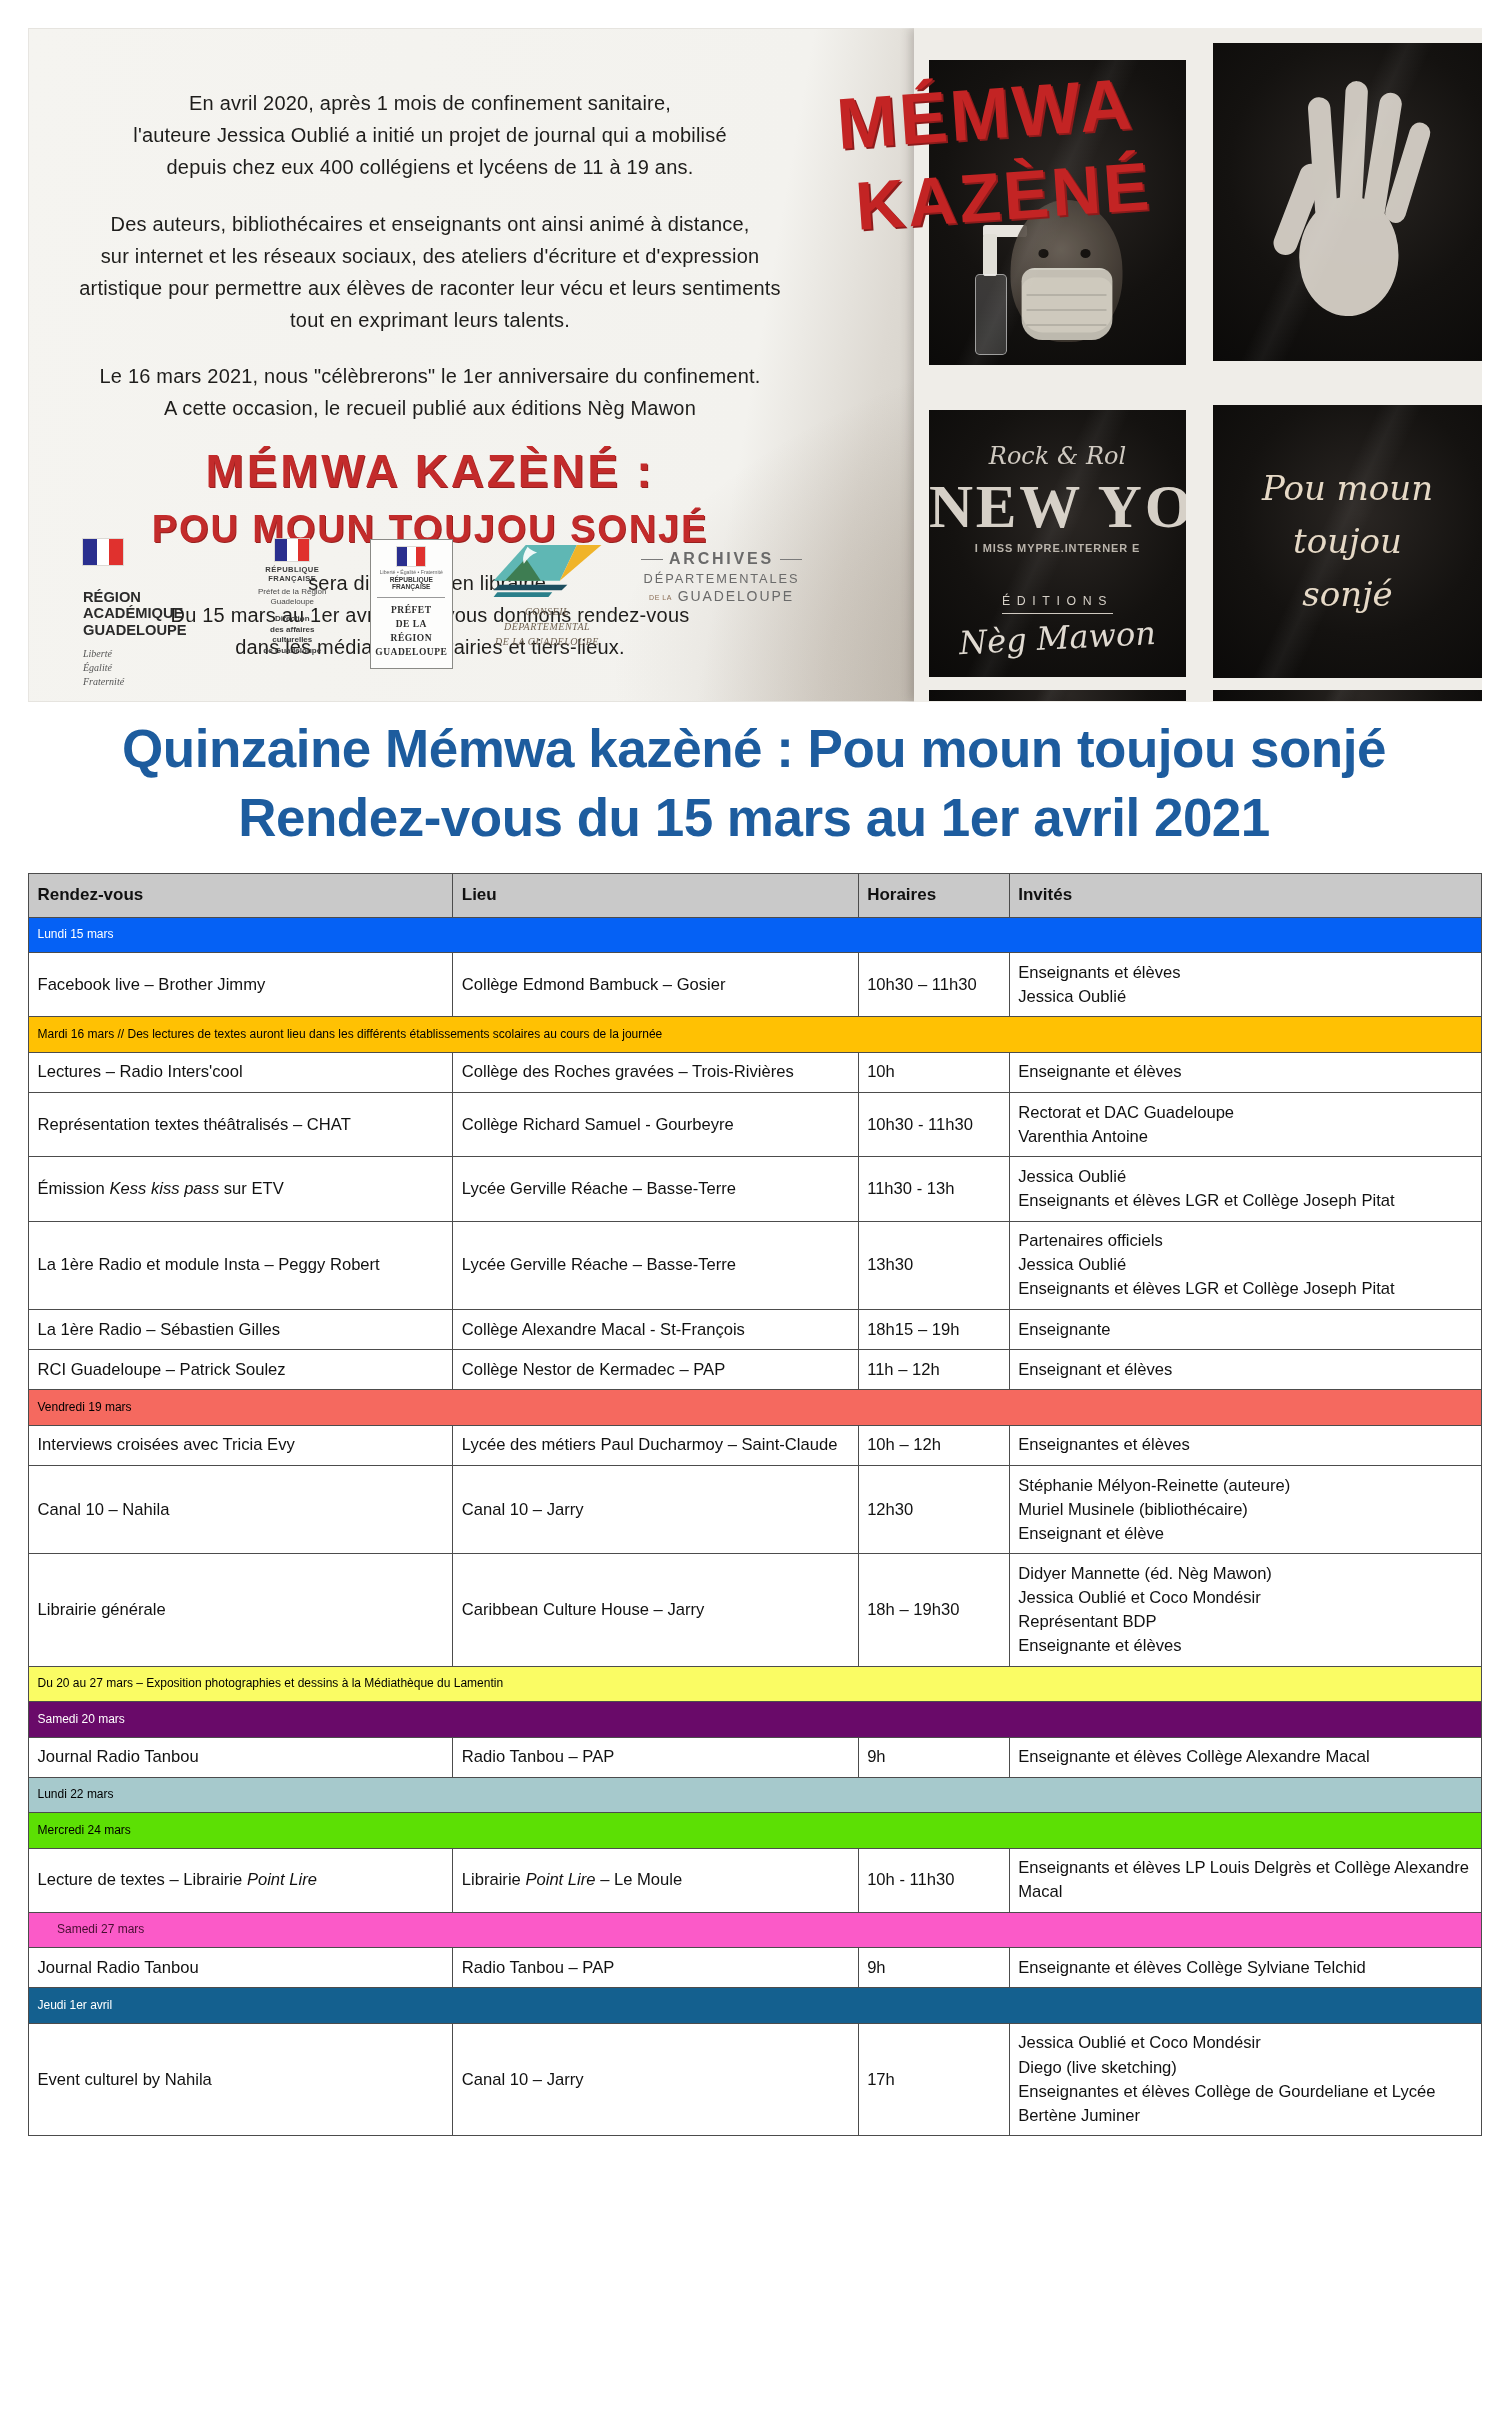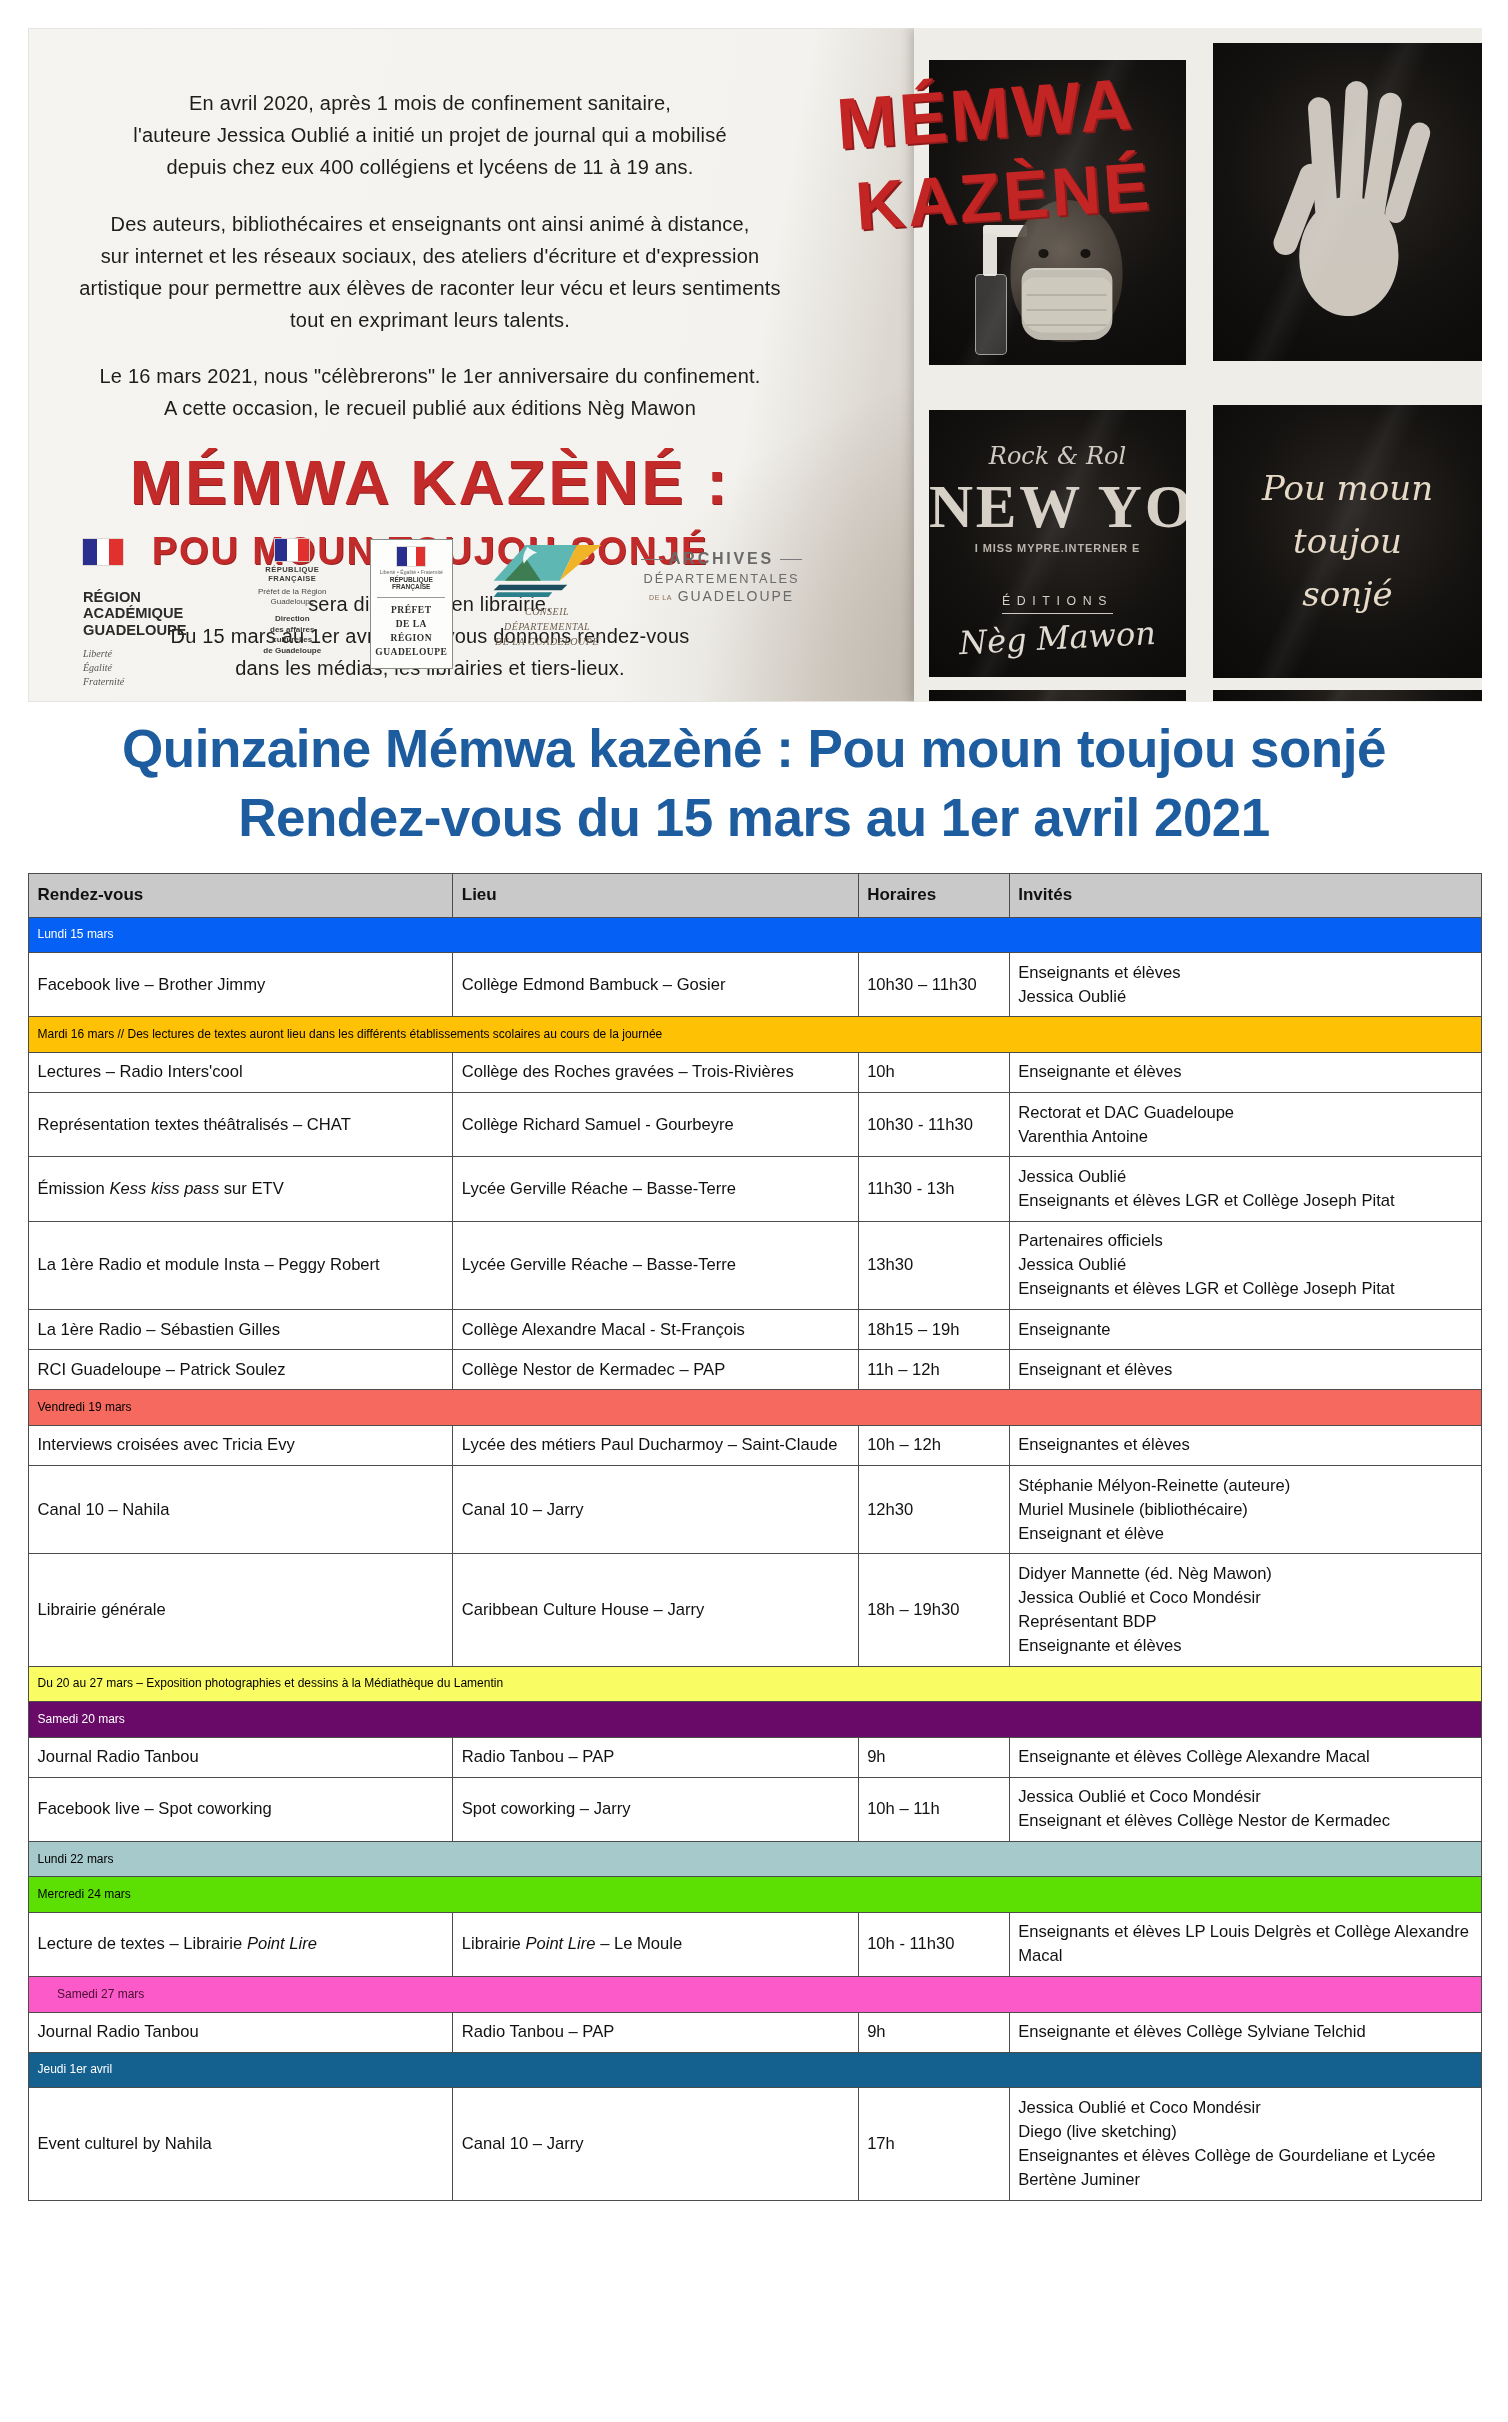--- a/index.html
+++ b/index.html
@@ -13,21 +13,21 @@
     background:
       radial-gradient(ellipse at 99% 95%, rgba(96,74,52,.5), transparent 42%),
       linear-gradient(100deg, #f5f4f0 0%, #f3f2ee 50%, #ddd9d2 58%, #cdc9c1 67%, #d7d3cb 80%, #c7c2b8 100%);
     box-shadow: inset 0 0 0 0.9px #e6e4df;
     overflow:hidden;
   }
   .poster-left { position:absolute; left:0; top:0; width:804px; height:674px; text-align:center; padding-top:59px; }
   .pp { white-space:pre-line; font-size:20px; line-height:1.6; color:#1e1d1b; letter-spacing:0.2px; margin-top:24.6px; }
   .pp.first { margin-top:0; }
   .red-title { margin-top:19px; line-height:1.25; color:#c32b2b; }
-  .red1 { font-size:63px; font-weight:bold; letter-spacing:2.8px; text-shadow:0.9px 0.9px 0 #96201f; }
+  .red1 { font-size:46px; font-weight:bold; letter-spacing:2.8px; text-shadow:0.9px 0.9px 0 #96201f; }
   .red2 { font-size:38px; font-weight:bold; letter-spacing:1.9px; margin-top:5.7px; text-shadow:0.9px 0.9px 0 #96201f; }
   .pp.avail { margin-top:13.2px; }
 
   
   .logos { position:absolute; left:55px; bottom:13.2px; width:719px; display:flex; align-items:flex-start; gap:32px; text-align:left; }
   .flag { display:flex; width:40px; height:25.6px; box-shadow:0 0 0 0.9px #d8d6d1; }
   .flag i { display:block; height:100%; }
   .flag .b { width:34%; background:#2a2f8f; }
   .flag .w { width:32%; background:#ffffff; }
   .flag .r { width:34%; background:#e0312e; }
@@ -438,35 +438,20 @@
           <td>
             <div>Radio Tanbou – PAP</div>
           </td>
           <td>
             <div>9h</div>
           </td>
           <td>
             <div>Enseignante et élèves Collège Alexandre Macal</div>
           </td>
         </tr>
-        <tr>
-          <td>
-            <div>Facebook live – Spot coworking</div>
-          </td>
-          <td>
-            <div>Spot coworking – Jarry</div>
-          </td>
-          <td>
-            <div>10h – 11h</div>
-          </td>
-          <td>
-            <div>Jessica Oublié et Coco Mondésir</div>
-            <div>Enseignant et élèves Collège Nestor de Kermadec</div>
-          </td>
-        </tr>
         <tr class="section-row">
           <td colspan="4" style="background: rgb(166, 201, 204); color: rgb(0, 0, 0);">Lundi 22 mars</td>
         </tr>
         <tr class="section-row">
           <td colspan="4" style="background: rgb(92, 224, 4); color: rgb(0, 0, 0);">Mercredi 24 mars</td>
         </tr>
         <tr>
           <td>
             <div>Lecture de textes – Librairie <em>Point Lire</em></div>
           </td>

